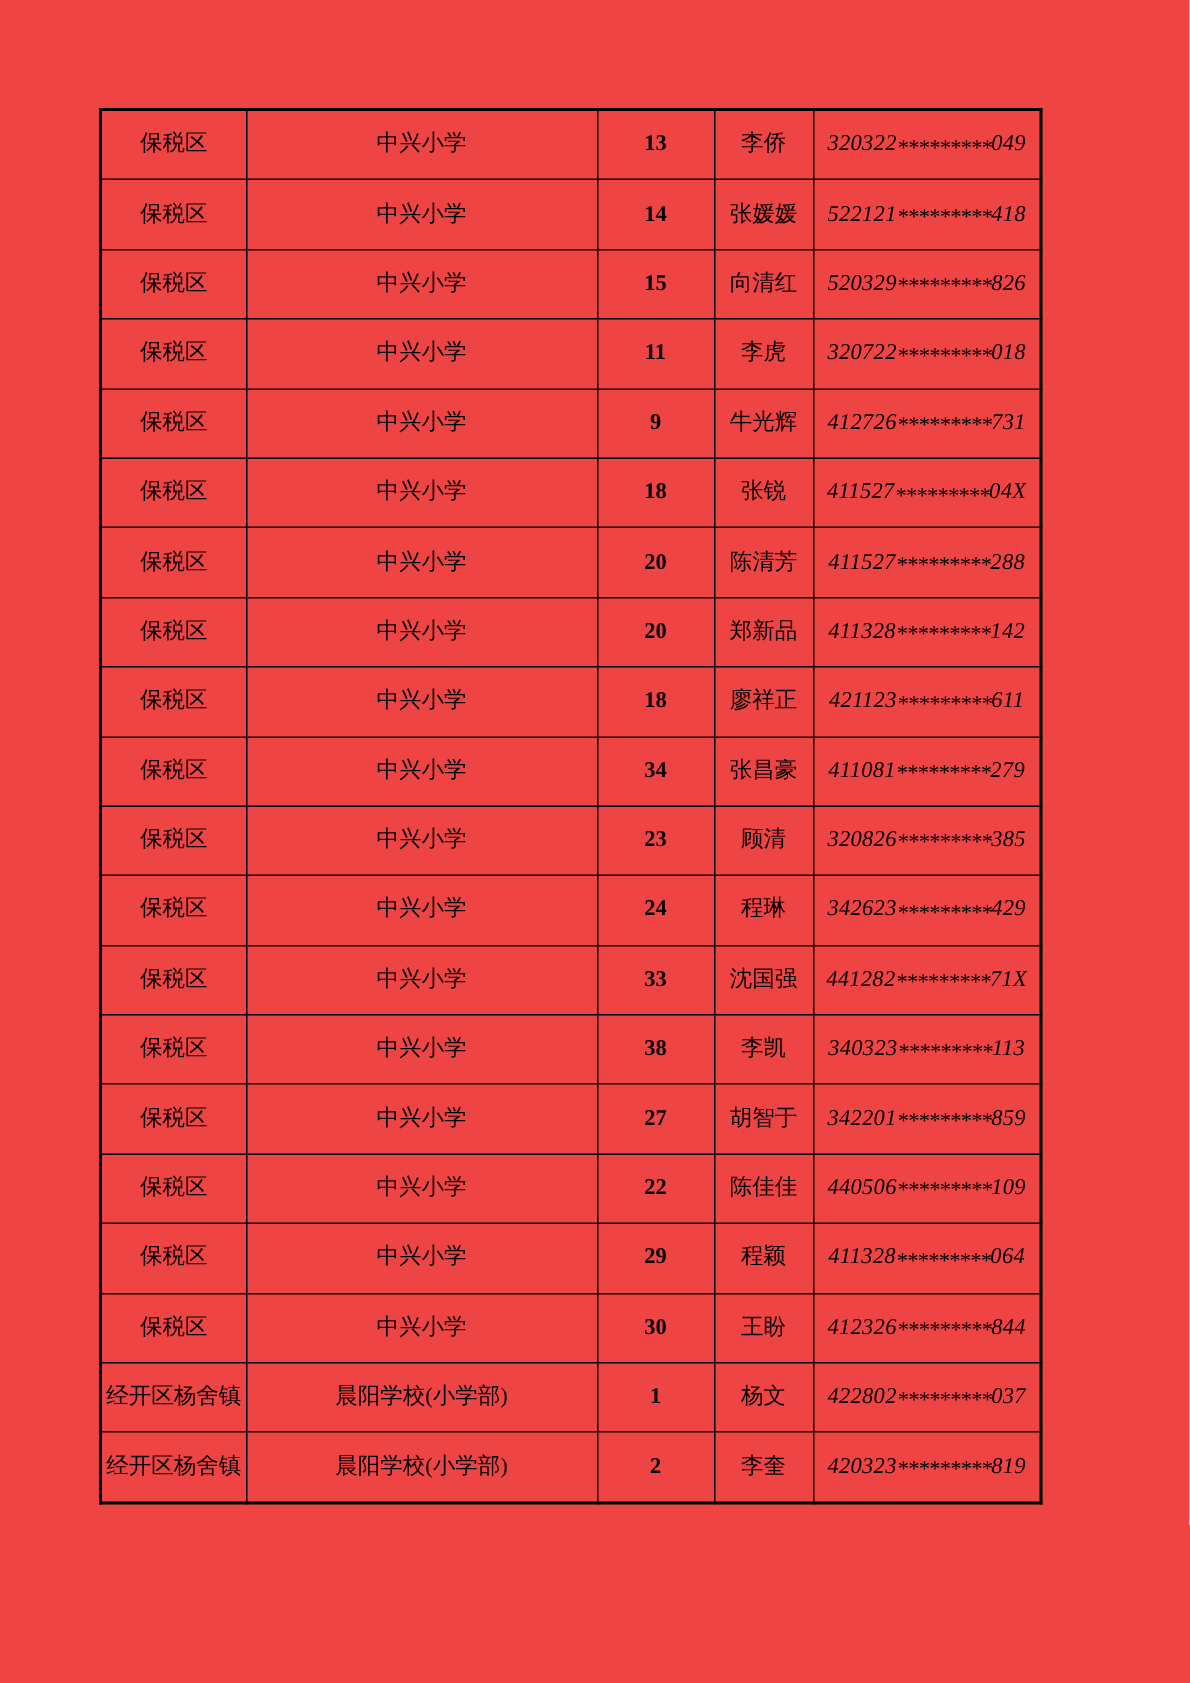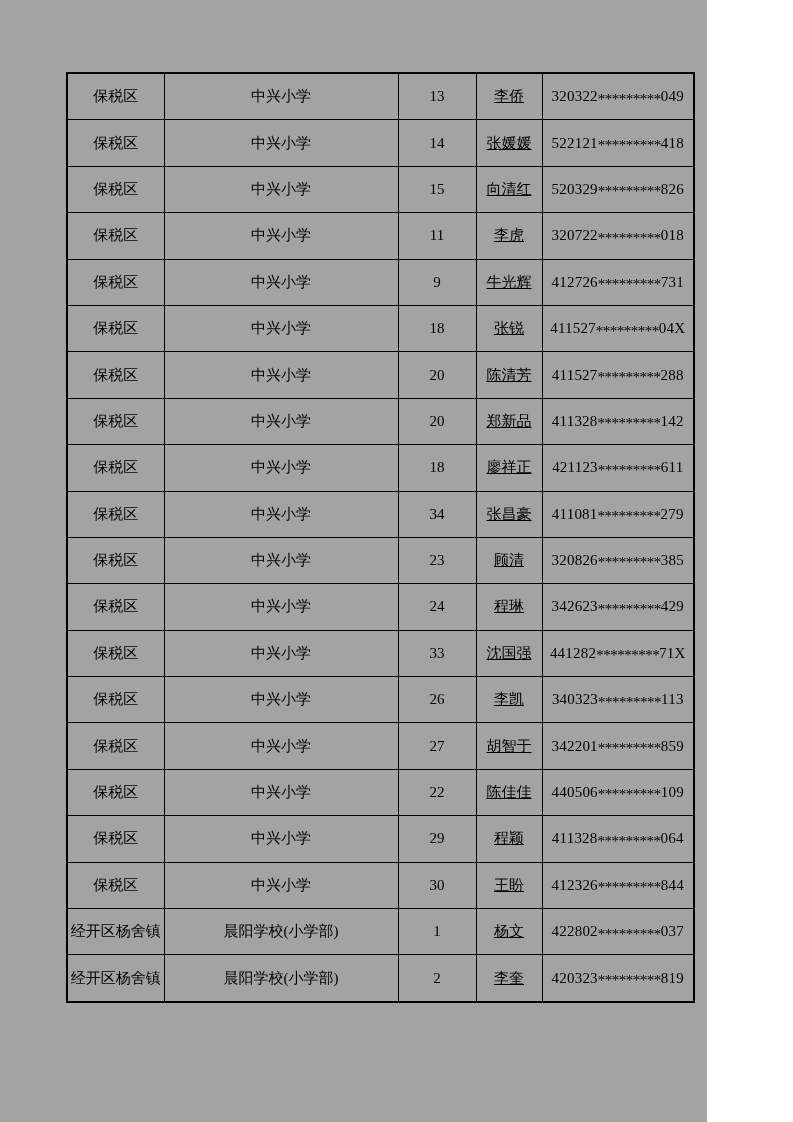--- a/index.html
+++ b/index.html
@@ -2,23 +2,23 @@
 <html><head>
 <meta charset="utf-8">
 <style>
   html, body {
     margin: 0;
     padding: 0;
     background: #ffffff;
   }
   .page {
     position: relative;
-    width: 707px;
+    width: 793px;
     height: 1122px;
-    background: #a3a3a3;
+    background: #ef4444;
     overflow: hidden;
     font-family: "Liberation Serif", "DejaVu Serif", serif;
     color: #000000;
   }
   table.roster {
     position: absolute;
     left: 66px;
     top: 72px;
     width: 627px;
     border-collapse: collapse;
@@ -31,23 +31,23 @@
     text-align: center;
     vertical-align: middle;
     font-size: 15px;
     line-height: 1;
     padding: 0 2px;
     overflow: hidden;
     white-space: nowrap;
   }
   td.c-district { font-size: 15px; }
   td.c-school   { font-size: 15px; }
-  td.c-number   { font-size: 15px; }
-  td.c-name     { font-size: 15px; text-decoration: underline; }
-  td.c-id       { font-size: 14.5px; letter-spacing: 0.2px; }
+  td.c-number   { font-size: 15px; font-weight: bold; }
+  td.c-name     { font-size: 15px; }
+  td.c-id       { font-size: 14.5px; letter-spacing: 0.2px; font-style: italic; }
   
   .mask {
     position: relative;
     top: 0.16em;
     letter-spacing: -0.5px;
   }
 </style>
 </head>
 <body>
 
@@ -148,21 +148,21 @@
         <tr>
     <td class="c-district">保税区</td>
     <td class="c-school">中兴小学</td>
     <td class="c-number">33</td>
     <td class="c-name">沈国强</td>
     <td class="c-id">441282<span class="mask">*********</span>71X</td>
   </tr>
         <tr>
     <td class="c-district">保税区</td>
     <td class="c-school">中兴小学</td>
-    <td class="c-number">26</td>
+    <td class="c-number">38</td>
     <td class="c-name">李凯</td>
     <td class="c-id">340323<span class="mask">*********</span>113</td>
   </tr>
         <tr>
     <td class="c-district">保税区</td>
     <td class="c-school">中兴小学</td>
     <td class="c-number">27</td>
     <td class="c-name">胡智于</td>
     <td class="c-id">342201<span class="mask">*********</span>859</td>
   </tr>

